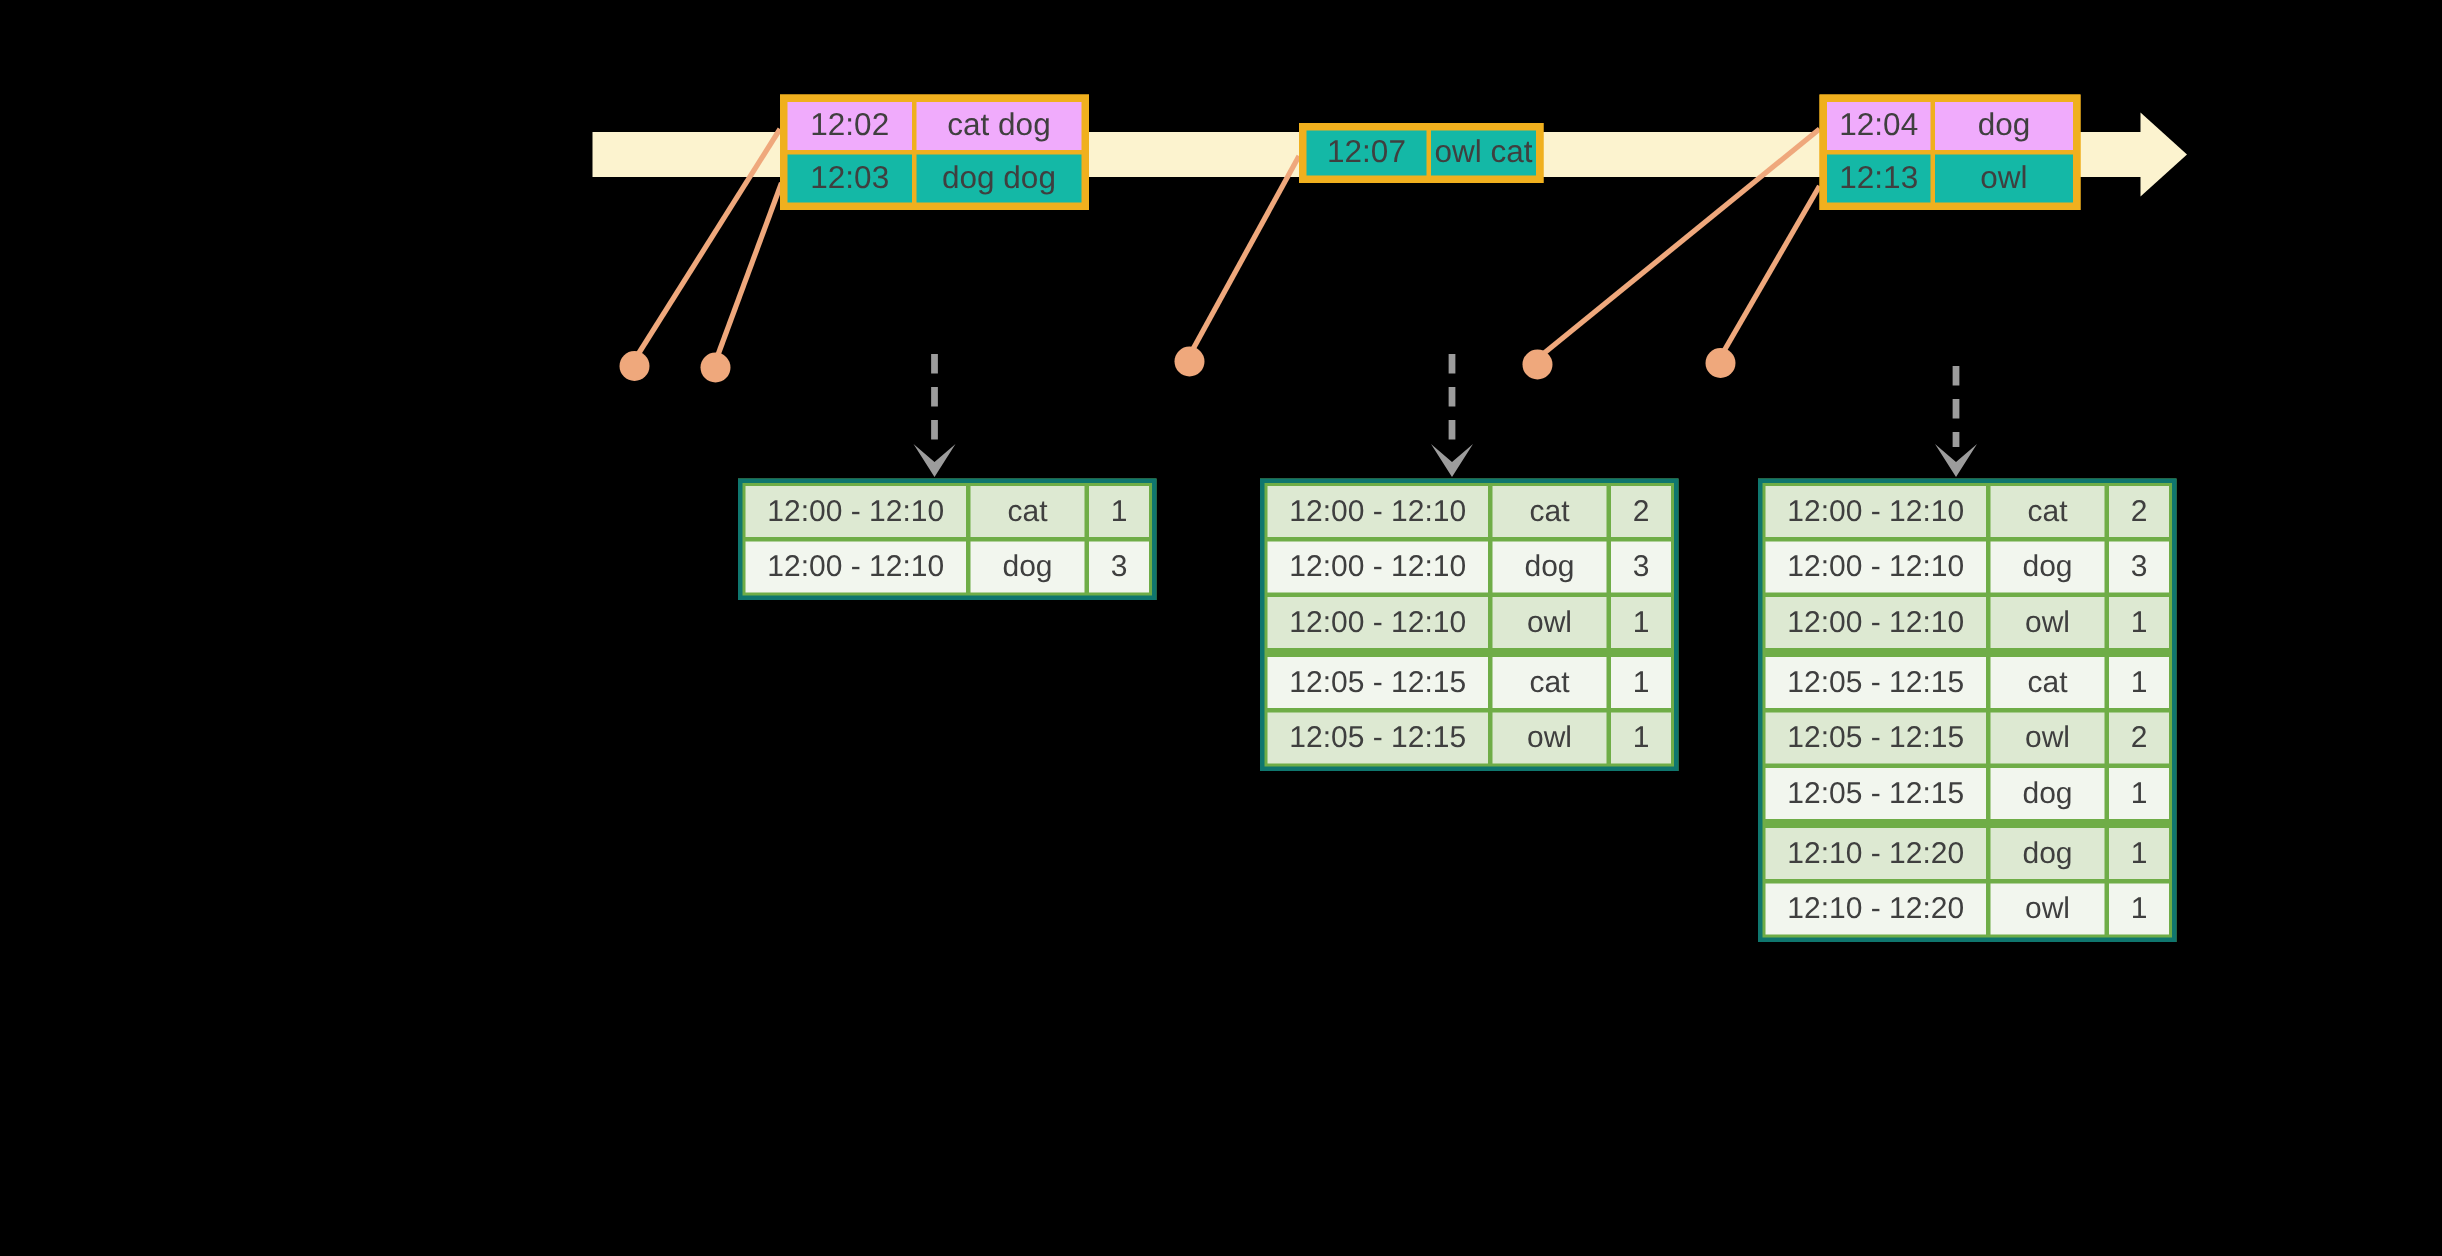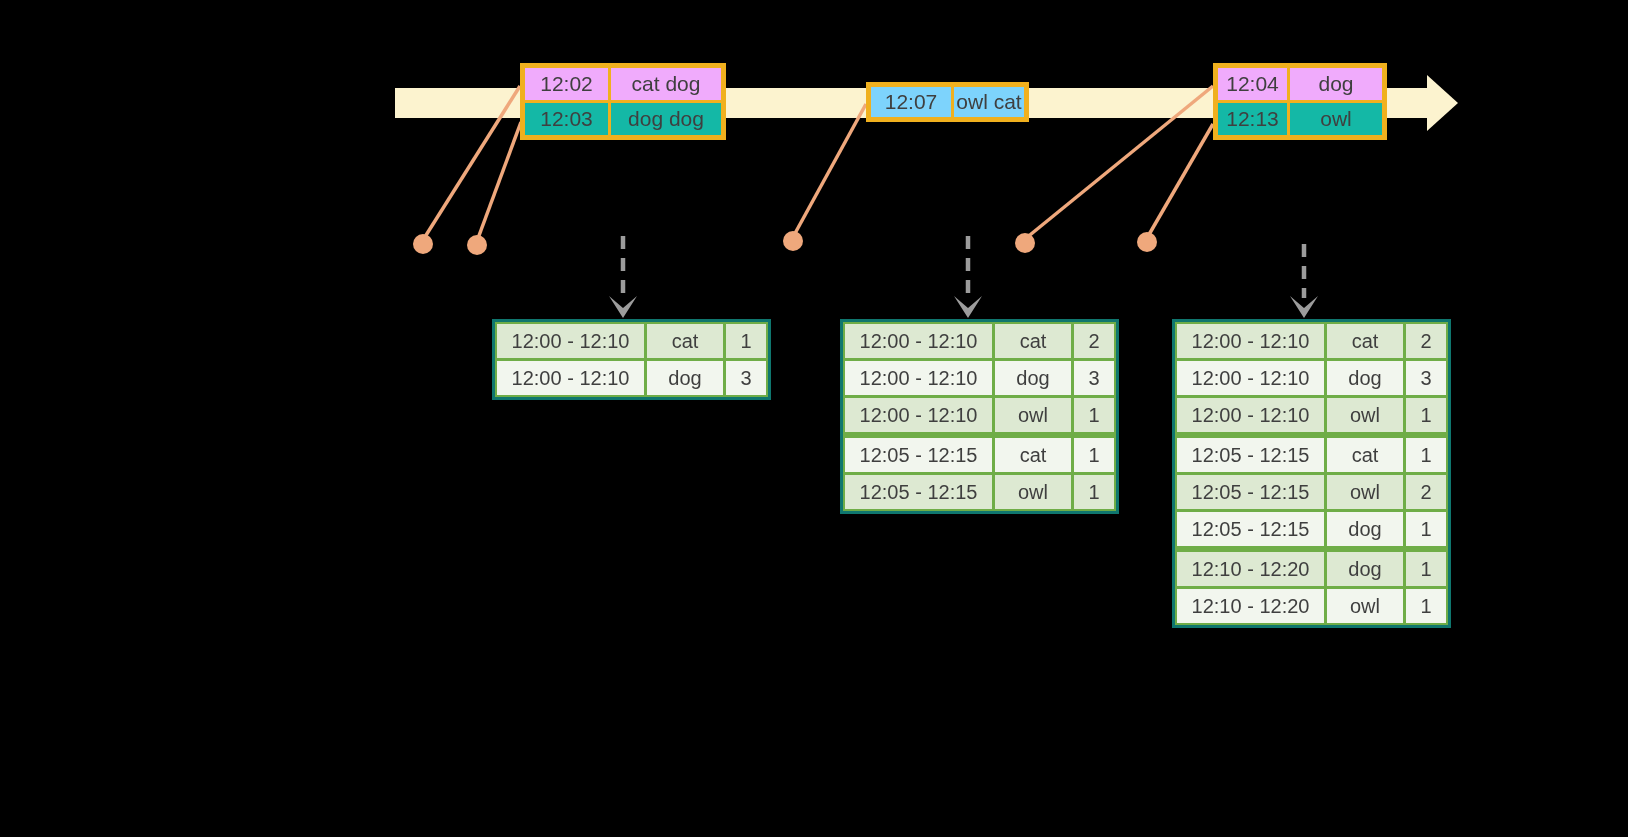--- a/index.html
+++ b/index.html
@@ -12,21 +12,21 @@
 
   
   .etable{
     position:absolute;background:#F0B01E;border:3px solid #F0B01E;
     padding:2px;display:flex;flex-direction:column;gap:3px;z-index:2;
   }
   .etable .row{display:flex;gap:3px;}
   .cell{display:flex;align-items:center;justify-content:center;}
   .etable .cell{font-size:21px;}
   .fill-peach{background:#f0abfc;}
-  .fill-peachlight{background:#7dd3fc;}
+  .fill-peachlight{background:#14b8a6;}
   .fill-cream{background:#14b8a6;}
   .et-a{left:520px;top:63px;}
   .et-a .c-time{width:83px;}  .et-a .c-words{width:110px;} .et-a .cell{height:32px;}
   .et-b{left:866px;top:82px;}
   .et-b .c-time{width:80px;}  .et-b .c-words{width:70px;}  .et-b .cell{height:30px;}
   .et-c{left:1213px;top:63px;}
   .et-c .c-time{width:69px;}  .et-c .c-words{width:92px;}  .et-c .cell{height:32px;}
 
   
   .gtable{

